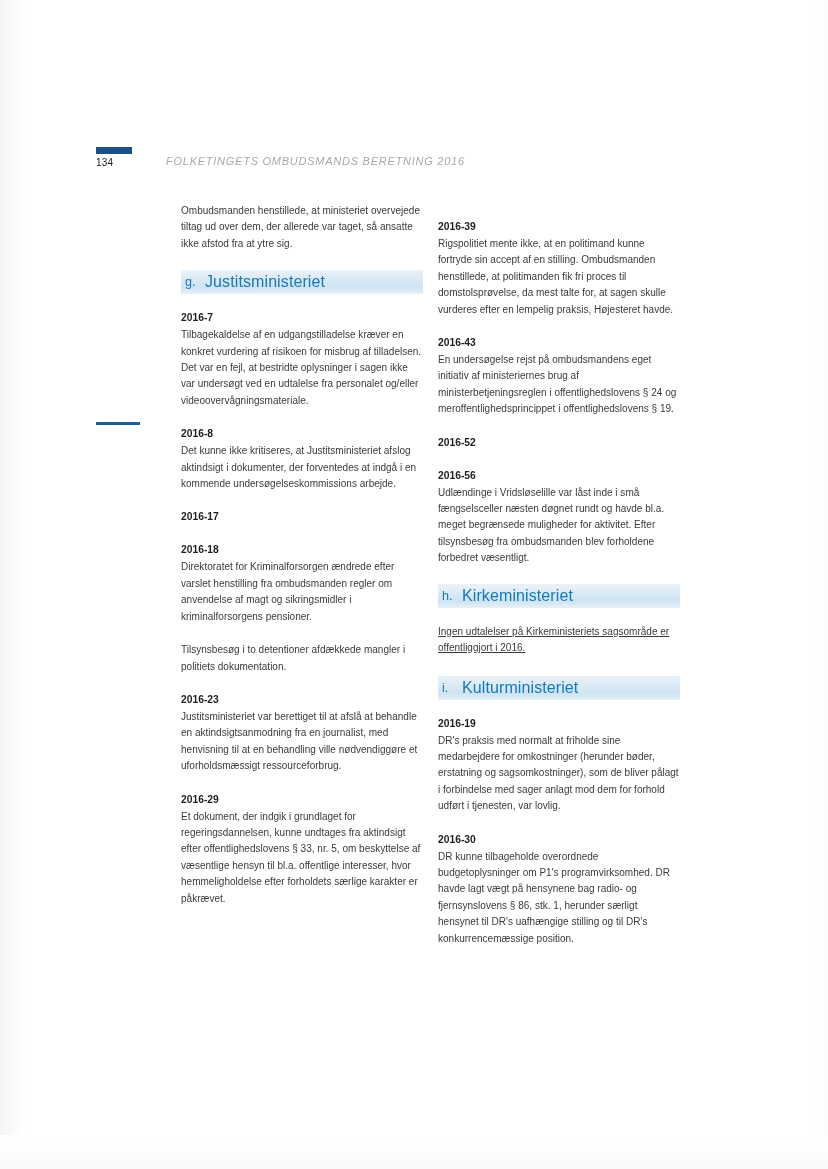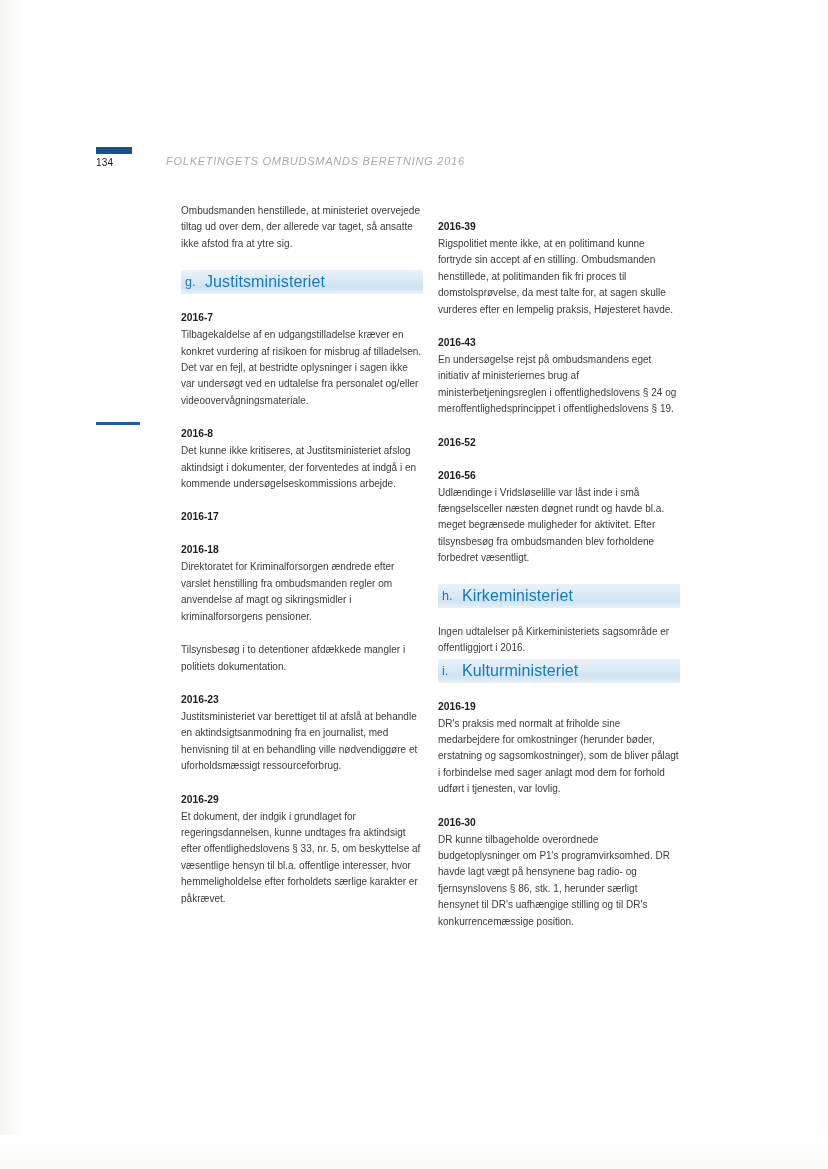--- a/index.html
+++ b/index.html
@@ -102,21 +102,21 @@
     margin-bottom: 17px;
   }
   .entry-id {
     font-size: 10.3px;
     font-weight: bold;
     color: #1e1e1e;
     line-height: 16px;
     margin: 16px 0 1px 0;
   }
   .lead-para { margin-bottom: 18px; }
-  .plain-para { margin: 0 0 2px 0; }
+  .plain-para { margin: 0 0 19px 0; text-decoration: underline; }
 
   
   .section-heading {
     display: flex;
     align-items: center;
     height: 24px;
     background: linear-gradient(to bottom,
       #eaf2f9 0%, #dcebf6 35%, #cfe3f2 72%, #e7f1f8 100%);
     margin: 0 0 16px 0;
     padding: 0;

